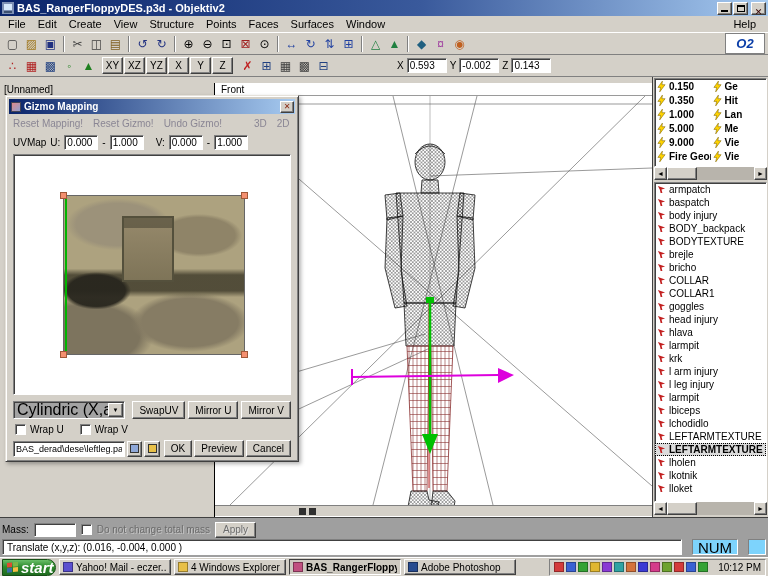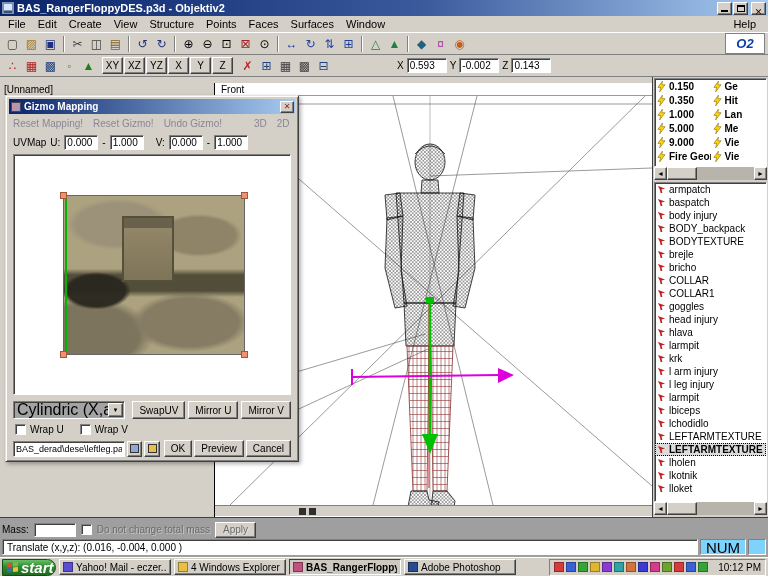--- a/index.html
+++ b/index.html
@@ -110,21 +110,21 @@
 .mini-glyph.g1{background:#8fa8d8;}
 .mini-glyph.g2{background:#e8c048;}
 .path-row .spacer{flex:1;}
 .path-row .btn{height:17px;}
 
 #dock{height:40px;background:#9f9f9f;border-top:1px solid #404040;padding:2px 2px 1px;}
 .mass-row{height:19px;display:flex;align-items:center;gap:5px;font-size:10px;}
 .mass-input{width:42px;height:14px;font-size:10px;padding:0 2px;}
 .dis{color:#6c6c6c;text-shadow:1px 1px 0 #c4c4c4;}
 .apply-btn{height:16px;font-size:10px;padding:0 7px;color:#6c6c6c;text-shadow:1px 1px 0 #e0e0e0;}
-.status-row{height:16px;display:flex;gap:2px;align-items:stretch;}
+.status-row{height:16px;display:flex;gap:10px;align-items:stretch;}
 .translate-bar{flex:1;background:#fff;border:1px solid;border-color:#808080 #fff #fff #808080;box-shadow:inset 1px 1px 0 #404040;font-size:10px;display:flex;align-items:center;padding-left:4px;white-space:nowrap;overflow:hidden;}
 .status-seg{width:46px;background:#7dd3fc;border:1px solid;border-color:#808080 #fff #fff #808080;display:flex;align-items:center;justify-content:center;font-size:15px;}
 .status-seg.small{width:18px;}
 
 #taskbar{height:19px;background:#d4d0c8;border-top:1px solid #fff;display:flex;align-items:center;gap:3px;padding:1px 2px;}
 .start-btn{width:54px;height:17px;flex:none;border-radius:0 9px 9px 0;background:linear-gradient(#6abf69,#2e8b2e 45%,#1f6b1f);color:#fff;font-weight:bold;font-style:italic;font-size:15px;display:flex;align-items:center;gap:3px;padding:0 6px 0 4px;border:1px solid #164f16;}
 .start-flag{width:11px;height:11px;flex:none;}
 .start-flag svg{display:block;width:11px;height:11px;}
 .task-btn{width:112px;height:16px;display:flex;align-items:center;gap:3px;font-size:10px;padding:0 3px;overflow:hidden;flex:none;}
 .task-btn.active{border-color:#404040 #fff #fff #404040;background:#cdc9c0;font-weight:bold;box-shadow:none;}

